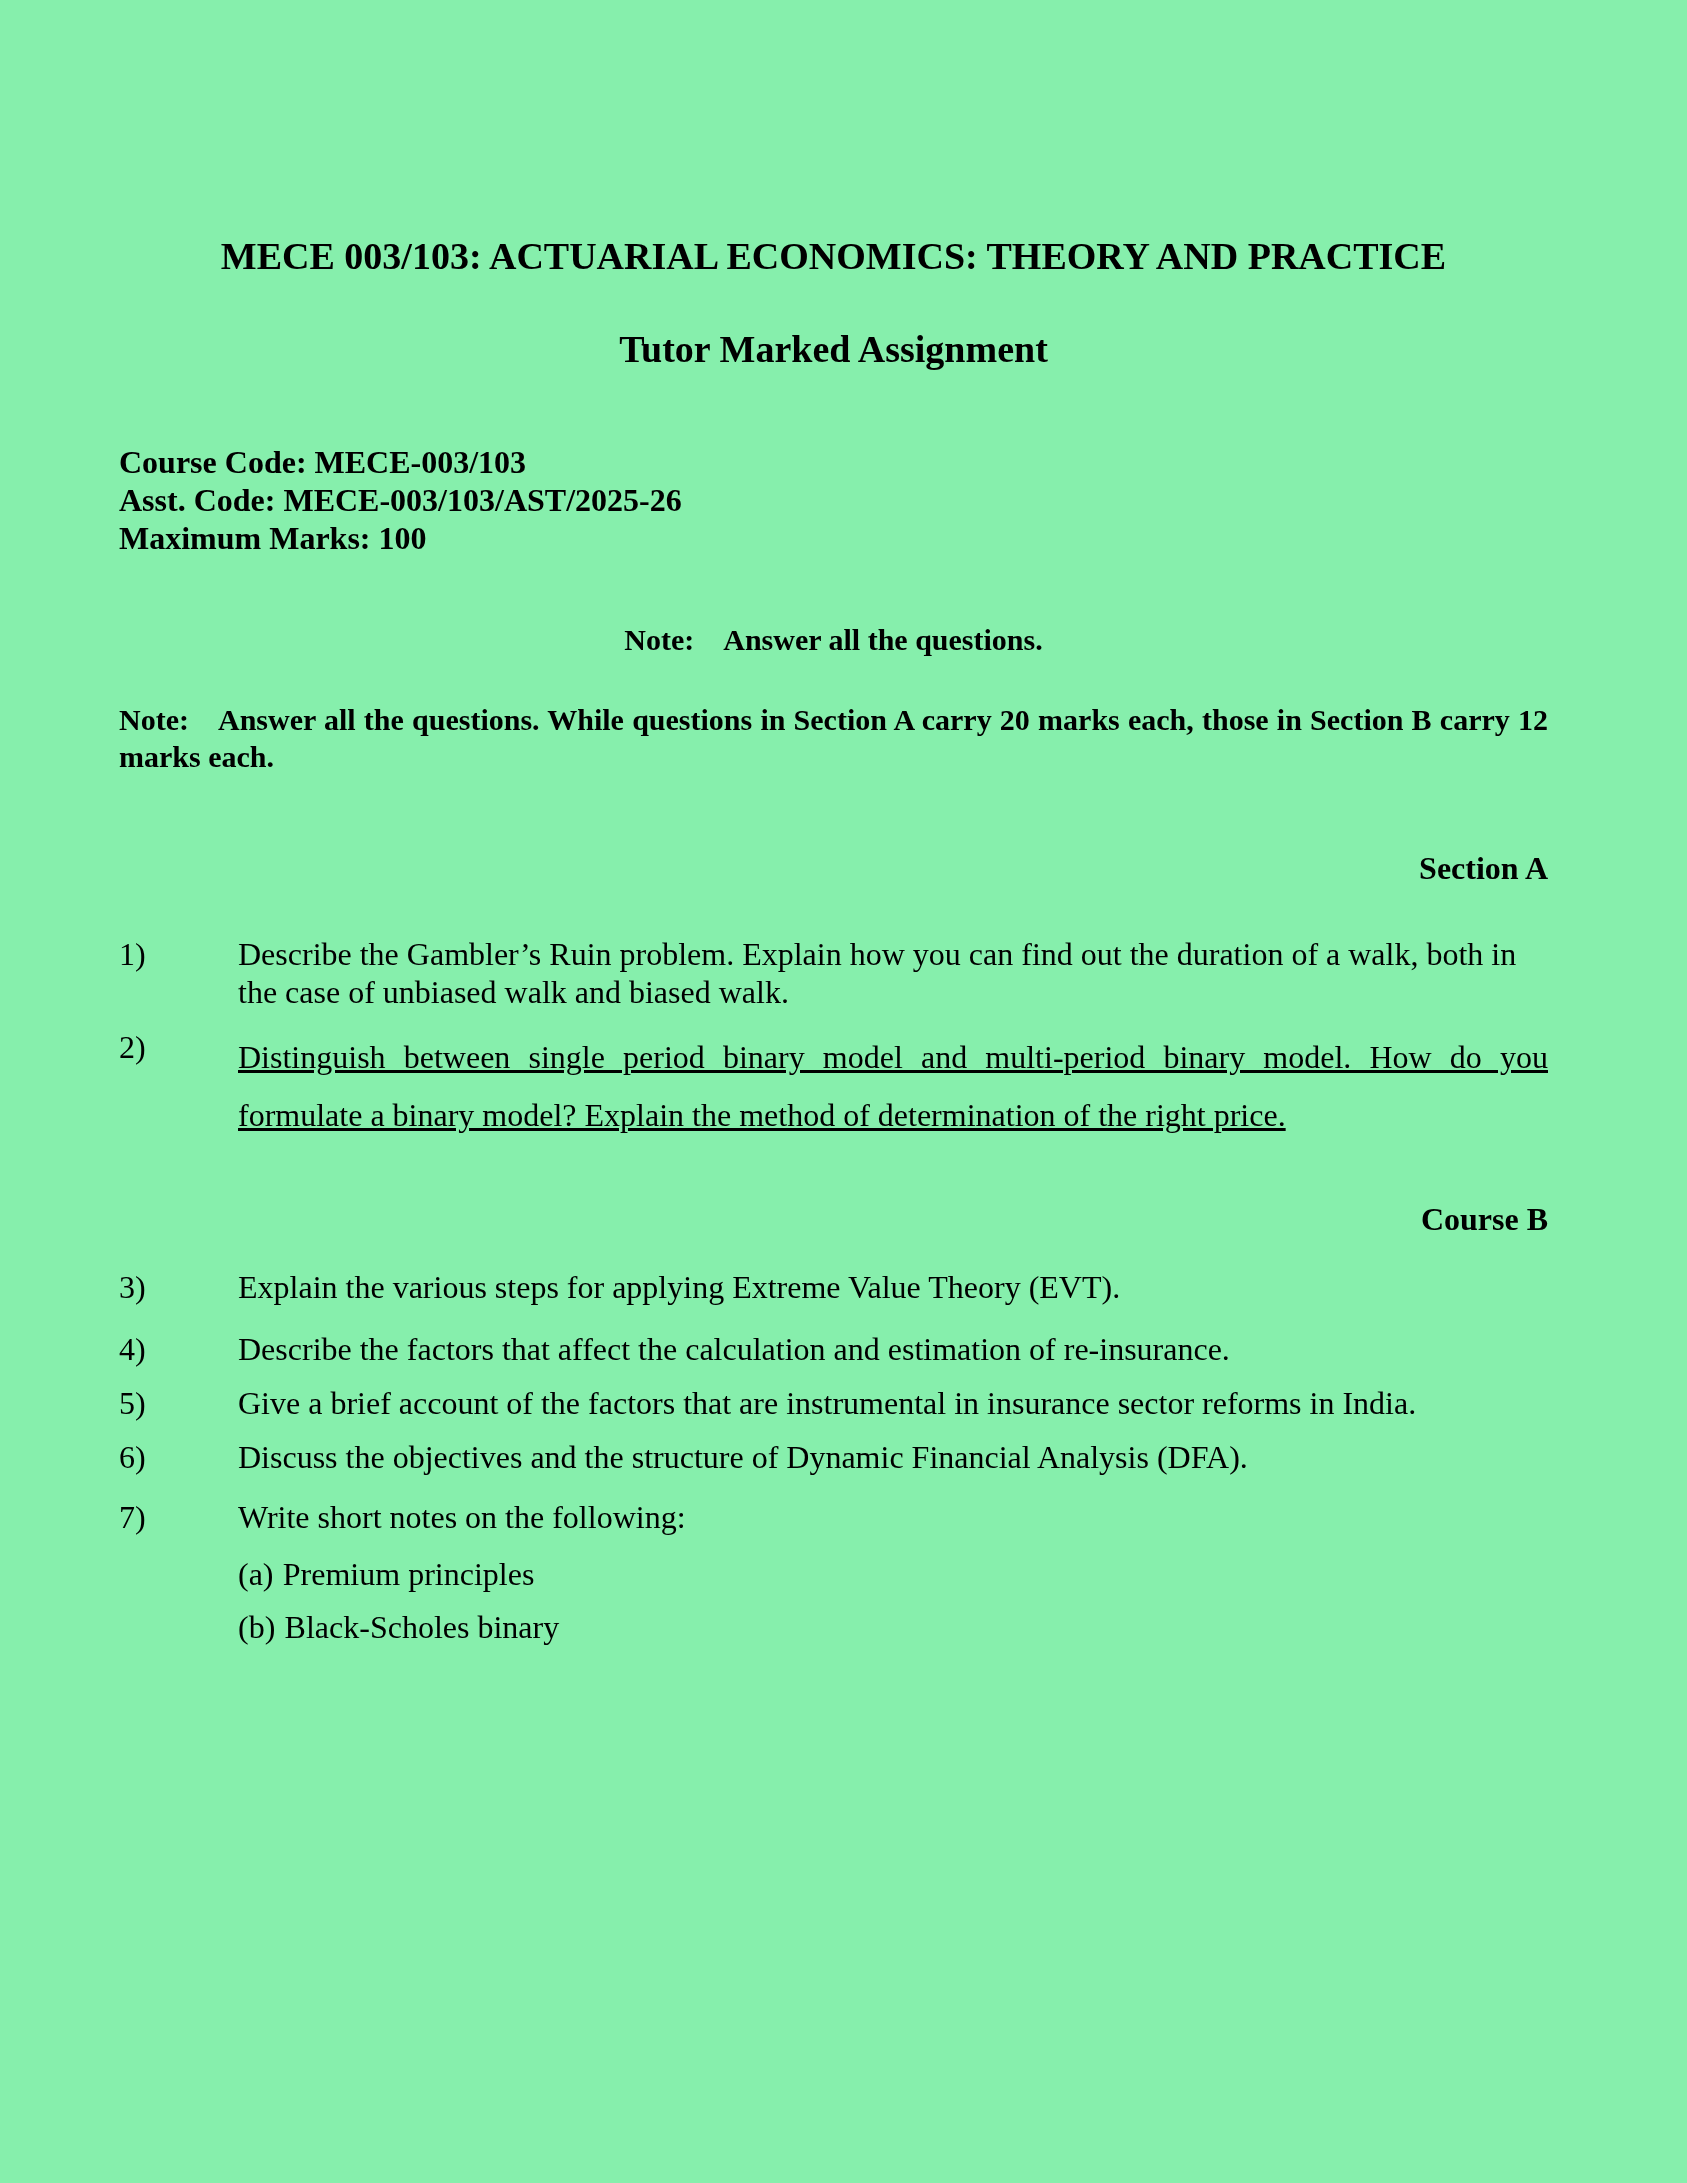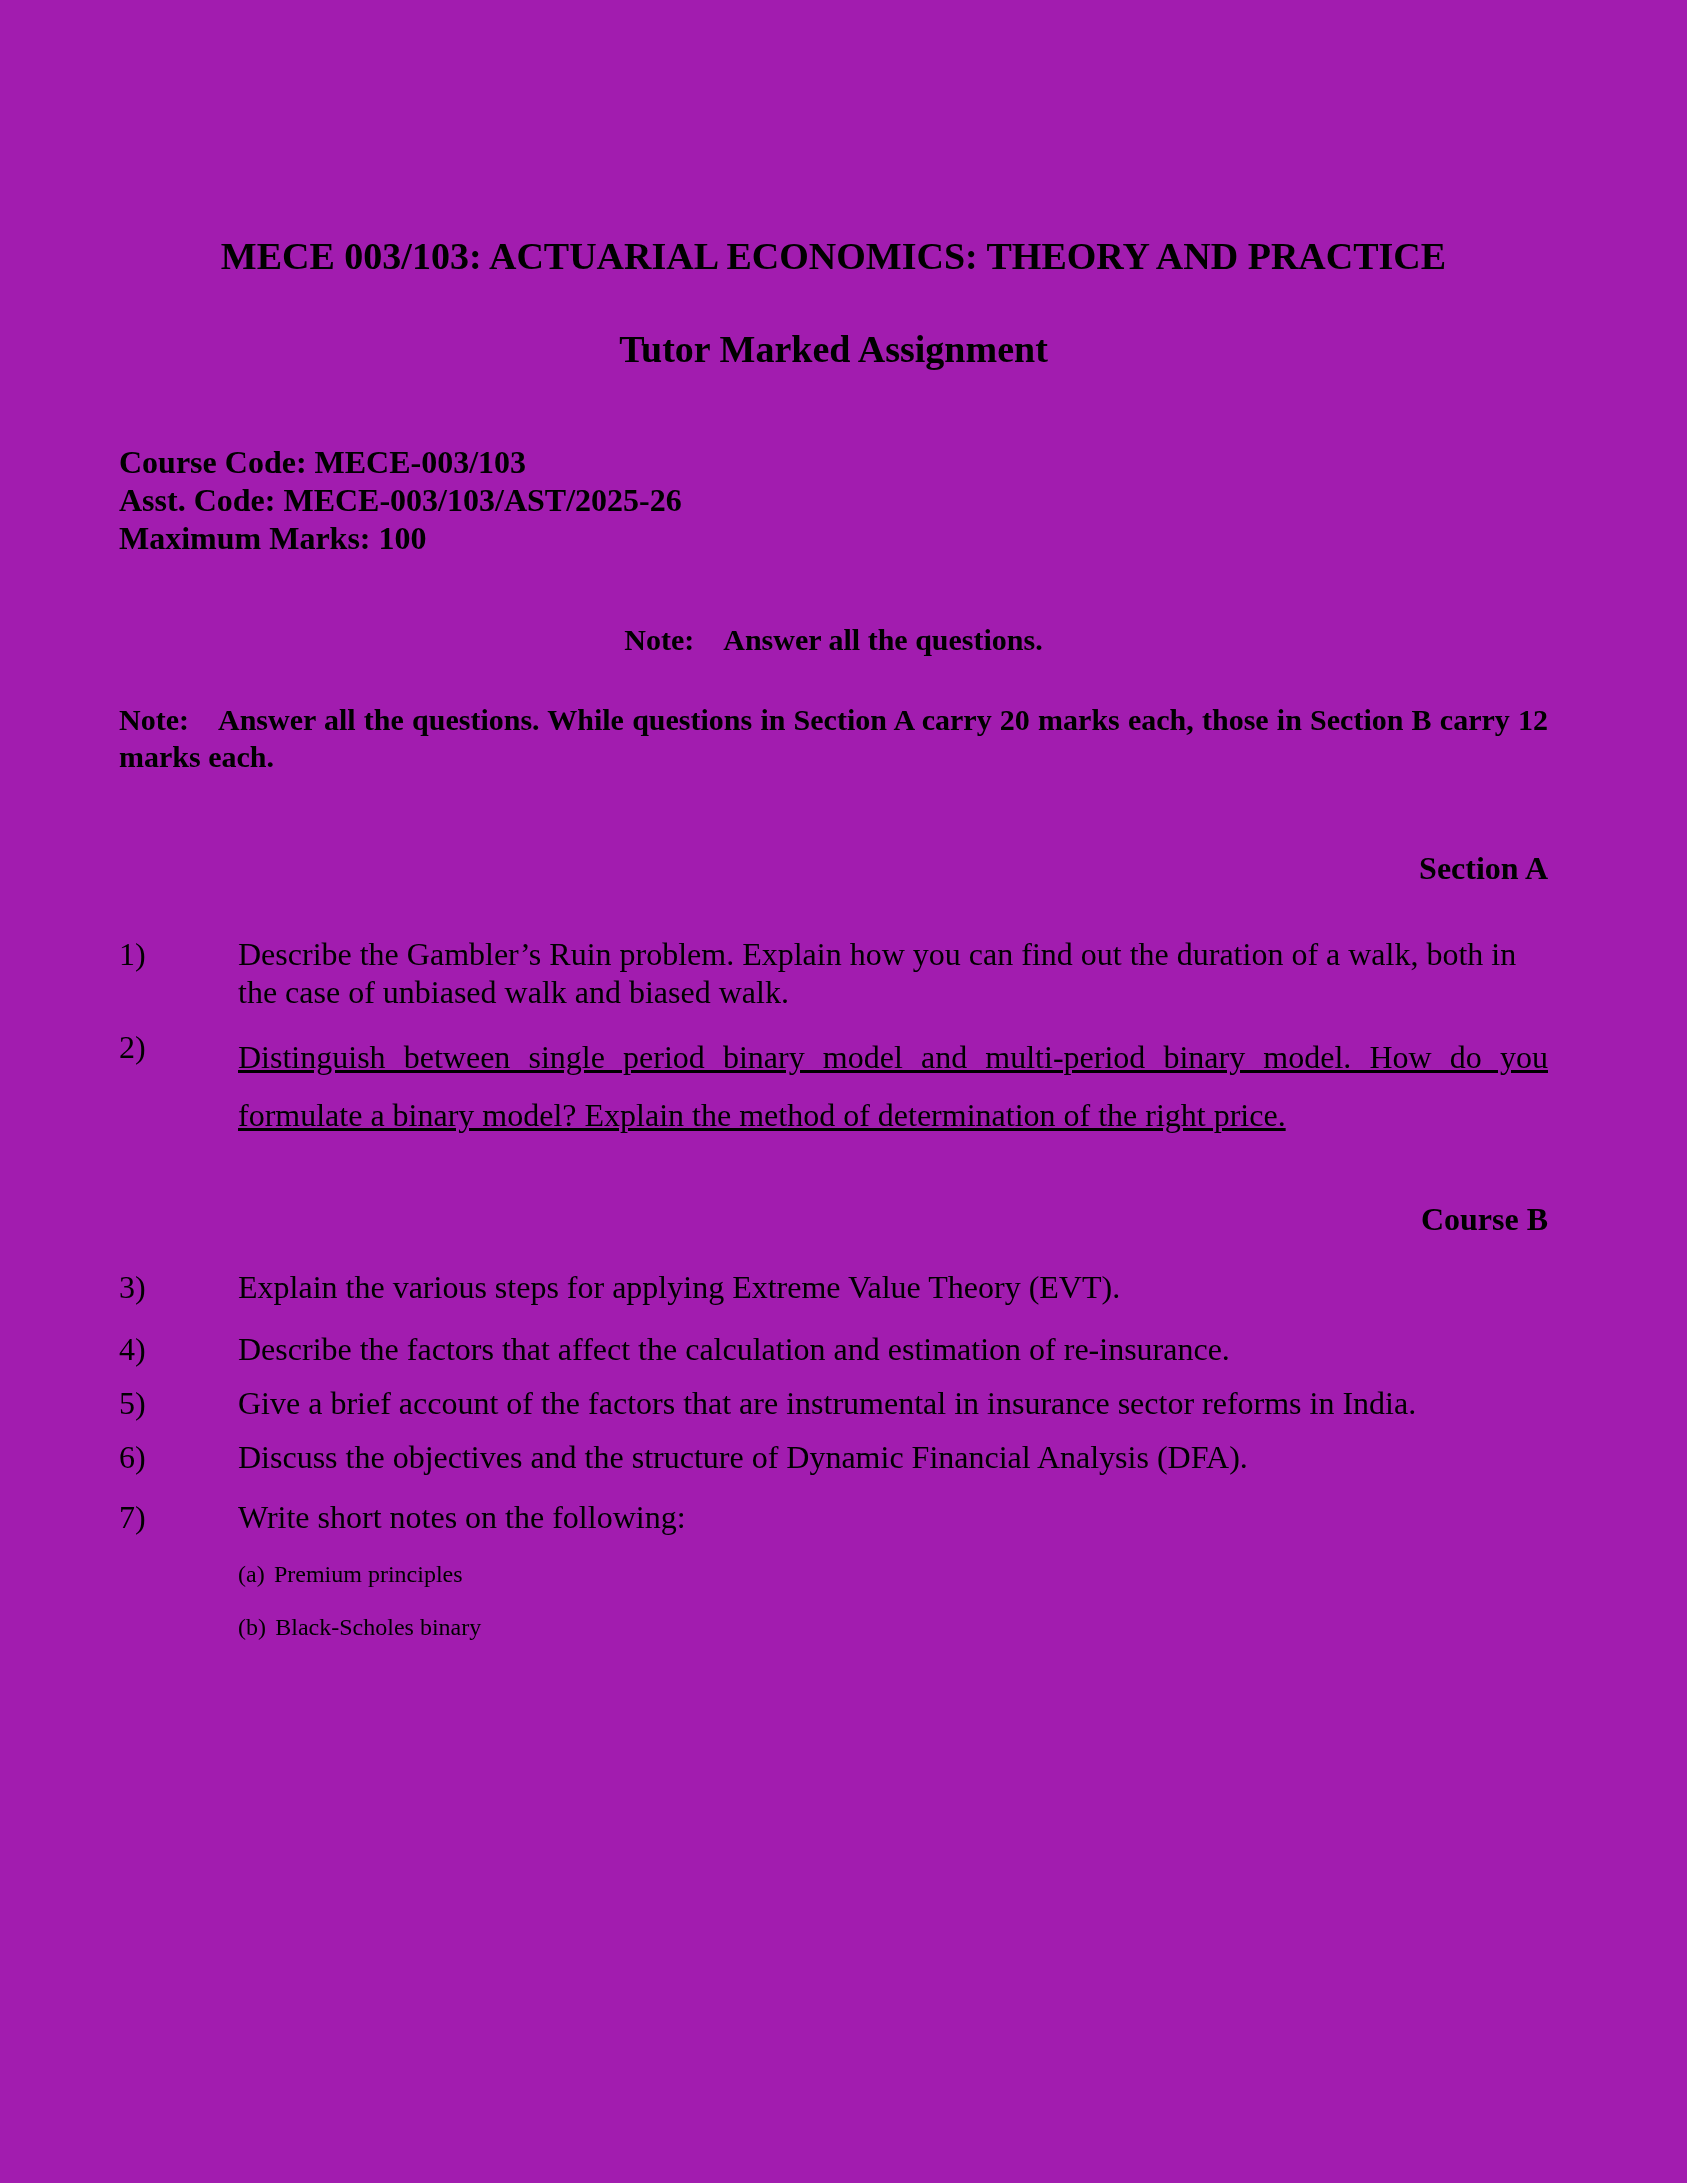--- a/index.html
+++ b/index.html
@@ -4,21 +4,21 @@
 <style>
   html, body {
     margin: 0;
     padding: 0;
     background: #ffffff;
   }
   .page {
     position: relative;
     width: 1687px;
     height: 2183px;
-    background: #a21caf;
+    background: #86efac;
     color: #000000;
     font-family: "Liberation Serif", serif;
     overflow: hidden;
   }
   .abs { position: absolute; }
 
   .doc-title {
     top: 233px;
     left: 119px;
     width: 1429px;
@@ -94,21 +94,21 @@
   }
   .q-3 { top: 1268px; }
   .q-4 { top: 1330px; }
   .q-5 { top: 1384px; }
   .q-6 { top: 1438px; }
   .q-7 { top: 1498px; }
 
   .subitem {
     left: 238px;
     width: 1310px;
-    font-size: 24px;
+    font-size: 32px;
     line-height: 38px;
   }
   .sub-a { top: 1555px; }
   .sub-b { top: 1608px; }
   .sub-label { margin-right: 9.3px; }
 </style>
 </head>
 <body>
 
 <div class="page">

